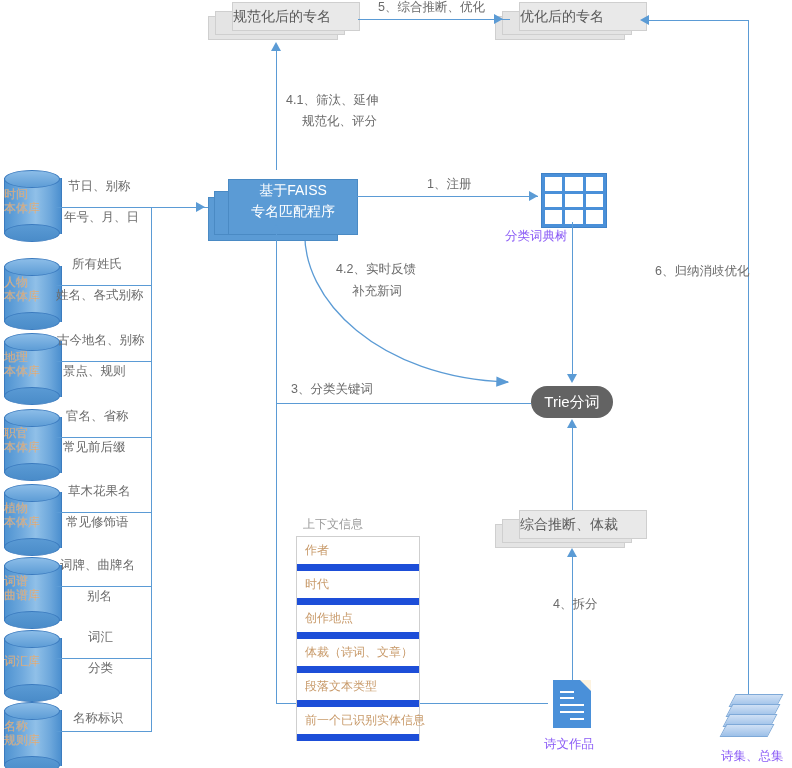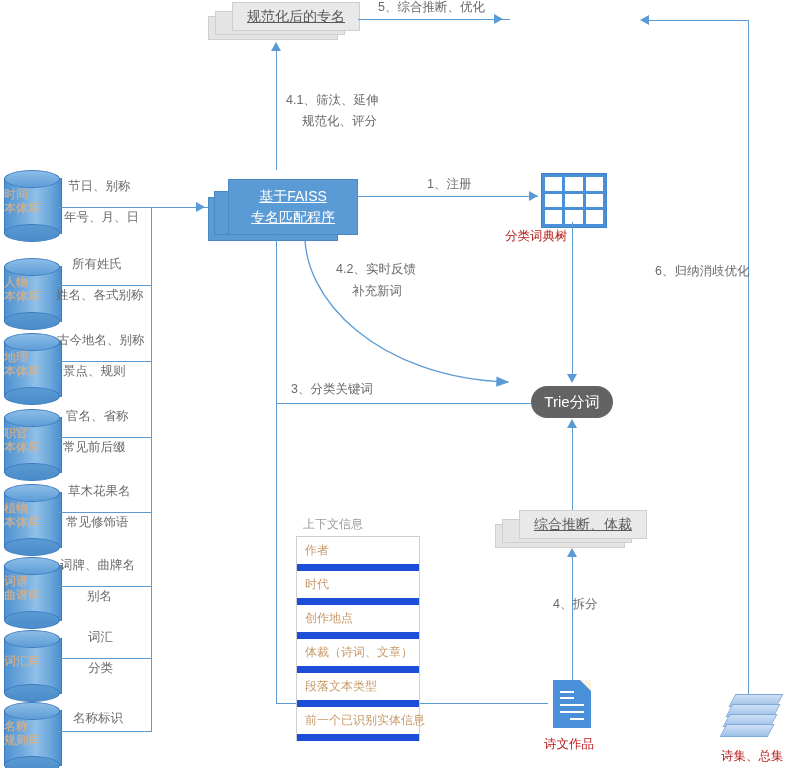--- a/index.html
+++ b/index.html
@@ -30,22 +30,22 @@
   .arrow-d{position:absolute;width:0;height:0;border-top:9px solid #5b9bd5;
       border-left:5px solid transparent;border-right:5px solid transparent;}
 
   
   .elabel{position:absolute;font-size:12.5px;color:#6b6b6b;white-space:nowrap;line-height:17px;}
   .elabel.two{text-align:center;}
 
   
   .stack{position:absolute;}
   .stack .sh{position:absolute;border:1px solid #d0d0d0;}
-  .stack .fr{position:absolute;display:flex;align-items:center;justify-content:center;
-      font-size:14px;white-space:nowrap;text-decoration:underline;}
+  .stack .fr{position:absolute;display:flex;align-items:center;
+      font-size:14px;white-space:nowrap;}
 
   .gray .sh{background:#e4e4e4;border-color:#cfcfcf;}
   .gray .fr{background:#e9e9e9;border:1px solid #cfcfcf;color:#5a5a5a;}
 
   .blue .sh{background:#5b9bd5;border-color:#4a8ac4;}
   .blue .fr{background:#5b9bd5;border:1px solid #4a8ac4;color:#ffffff;
       flex-direction:column;line-height:21px;}
 
   
   .pill{position:absolute;background:#636363;border-radius:20px;color:#fff;
@@ -57,21 +57,21 @@
       border:1px solid #3f82c8;}
   .gridicon i{background:#ffffff;display:block;}
 
   
   .ctx{position:absolute;border:1px solid #cfcfcf;border-bottom:none;background:#fff;}
   .ctx .row{border-bottom:7px solid #1d4ed8;font-size:12px;color:#c89a6a;
       padding:5px 8px;white-space:nowrap;}
   .ctxcap{position:absolute;font-size:12px;color:#9a9a9a;white-space:nowrap;}
 
   
-  .cap{position:absolute;font-size:12.5px;color:#b91c1c;white-space:nowrap;}
+  .cap{position:absolute;font-size:12.5px;color:#8b5cf6;white-space:nowrap;}
 
   
   .docicon{position:absolute;width:38px;height:48px;background:#4a90d9;}
   .docicon .fold{position:absolute;right:0;top:0;width:0;height:0;
       border-left:11px solid transparent;border-top:11px solid #fdf3e0;}
   .docicon .ln{position:absolute;height:2px;background:#ffffff;left:7px;}
 
   
   .books{position:absolute;width:58px;height:52px;}
   .books .bk{position:absolute;width:46px;height:11px;
@@ -206,20 +206,27 @@
   </div>
 
   <div class="stack gray" style="left:208px;top:2px;width:150px;height:40px">
     <div class="sh" style="left:0;top:14px;width:128px;height:22px"></div>
     <div class="sh" style="left:7px;top:9px;width:128px;height:22px"></div>
     <div class="fr" style="left:24px;top:0;width:126px;height:27px">
       <span>规范化后的专名</span>
     </div>
   </div>
 
+  <div class="stack gray" style="left:495px;top:2px;width:150px;height:40px">
+    <div class="sh" style="left:0;top:14px;width:128px;height:22px"></div>
+    <div class="sh" style="left:7px;top:9px;width:128px;height:22px"></div>
+    <div class="fr" style="left:24px;top:0;width:126px;height:27px">
+      <span>优化后的专名</span>
+    </div>
+  </div>
 
   <div class="vline" style="left:276px;top:45px;height:125px"></div>
   <div class="arrow-u" style="left:271px;top:42px"></div>
   <div class="elabel two" style="left:286px;top:92px">4.1、筛汰、延伸</div>
   <div class="elabel two" style="left:302px;top:113px">规范化、评分</div>
 
   <div class="hline" style="left:358px;top:19px;width:152px"></div>
   <div class="arrow-r" style="left:494px;top:14px"></div>
   <div class="elabel" style="left:378px;top:-1px">5、综合推断、优化</div>
 

